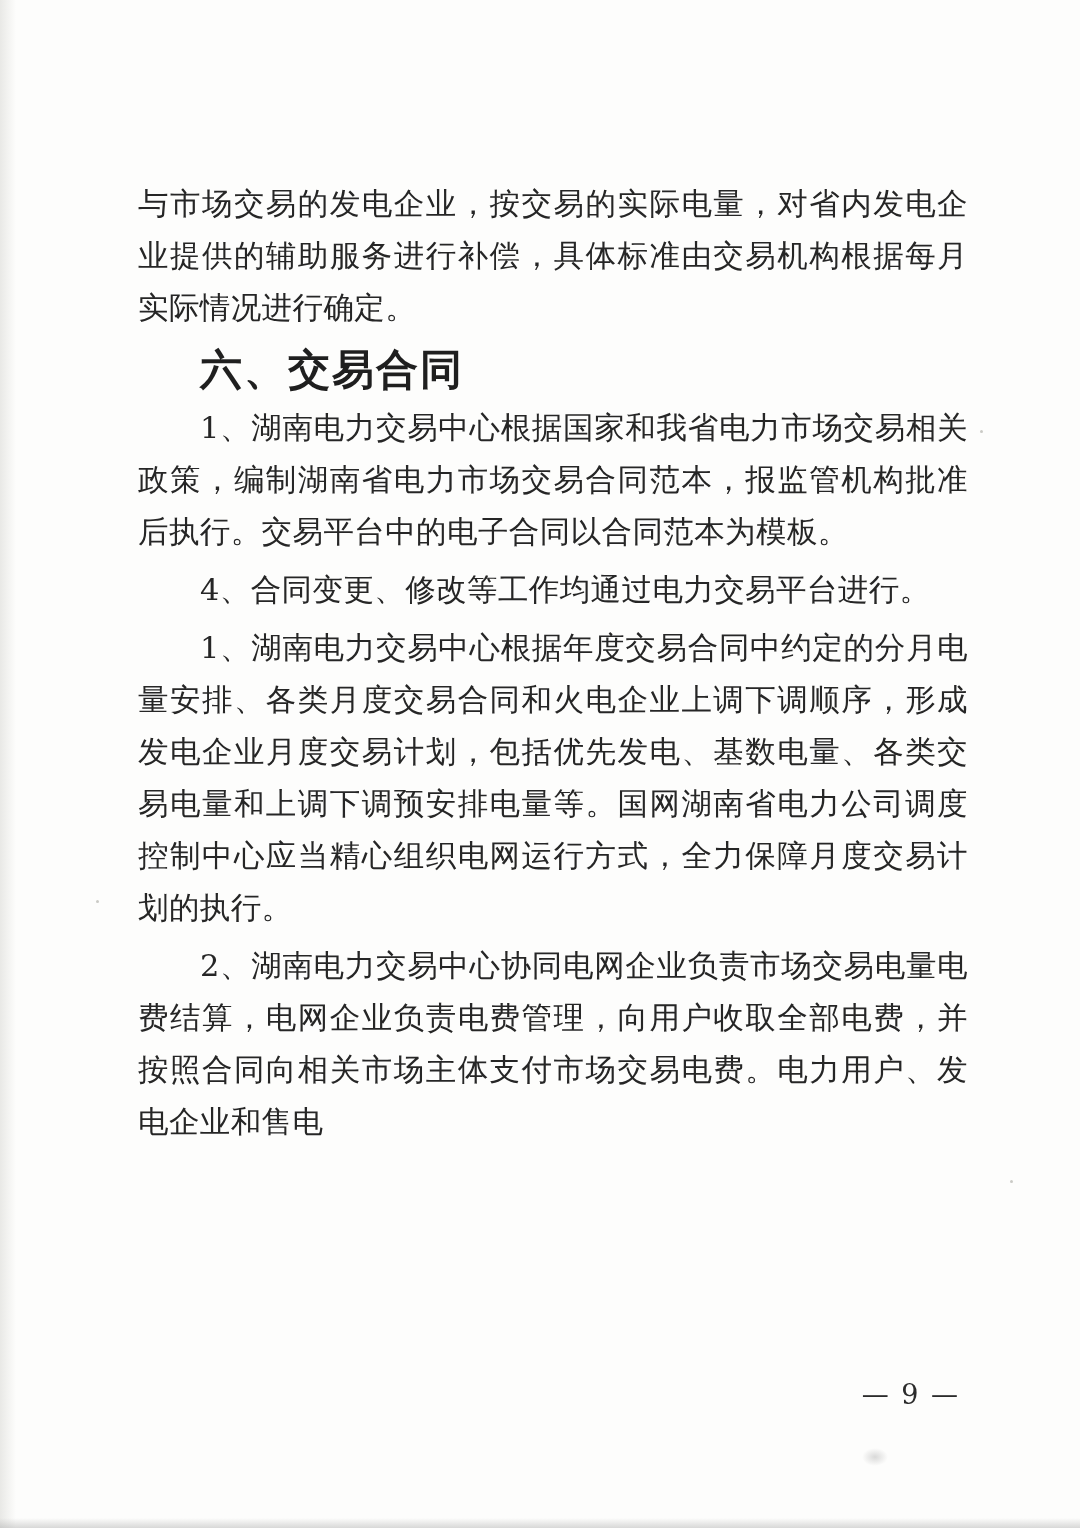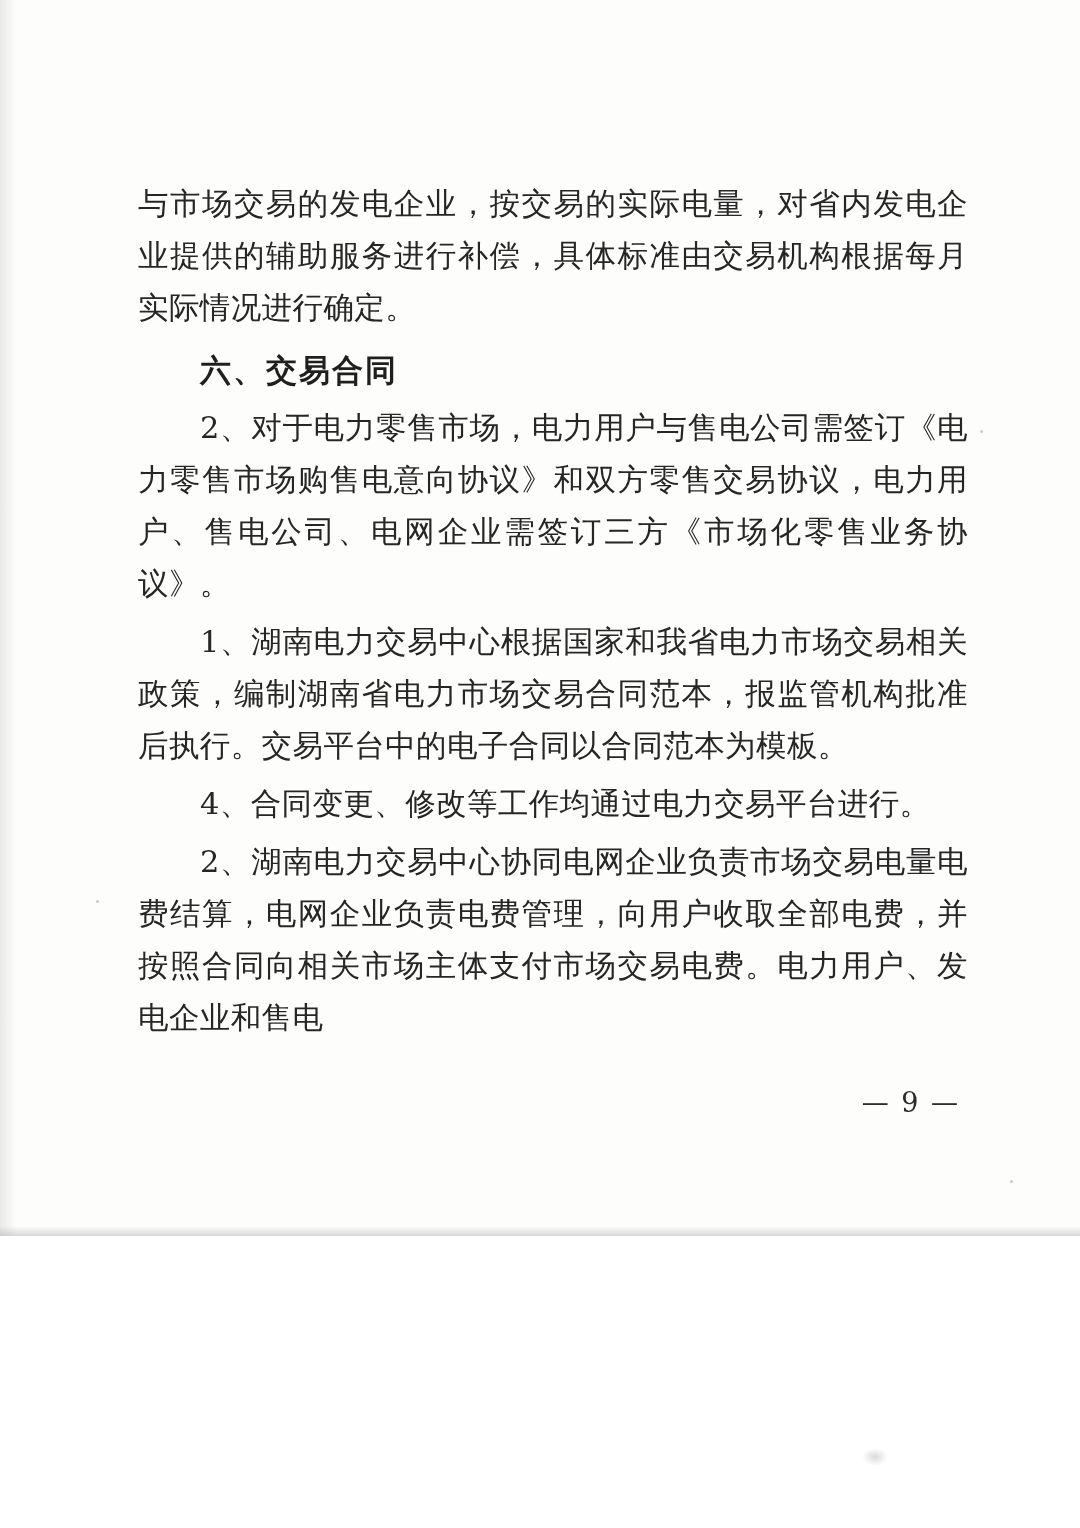--- a/index.html
+++ b/index.html
@@ -10,21 +10,21 @@
   body {
     width: 1080px;
     height: 1528px;
     font-family: "DejaVu Serif", "Liberation Serif", serif;
     color: #2b2b2b;
     overflow: hidden;
   }
   .page {
     position: relative;
     width: 1080px;
-    height: 1236px;
+    height: 1528px;
     box-sizing: border-box;
     background: #fdfdfc;
     padding-left: 36px;
   }
   
   .page::before {
     content: "";
     position: absolute;
     left: 0; top: 0; bottom: 0;
     width: 16px;
@@ -54,21 +54,21 @@
     text-align: justify;
     text-justify: inter-ideograph;
     margin: 0 0 6px 0;
     color: #262626;
     font-weight: 500;
   }
   .indent {
     text-indent: 62px;
   }
   .heading {
-    font-size: 31px;
+    font-size: 42px;
     line-height: 52px;
     margin: 10px 0 6px 0;
     text-indent: 62px;
     font-weight: 700;
     color: #1f1f1f;
     letter-spacing: 2px;
   }
   .pagenum {
     position: absolute;
     right: 120px;
@@ -107,27 +107,27 @@
 
 <div class="page">
 
   <div class="content">
 
     <p class="para">与市场交易的发电企业，按交易的实际电量，对省内发电企业提供的辅助服务进行补偿，具体标准由交易机构根据每月实际情况进行确定。</p>
 
     <p class="heading">六、交易合同</p>
 
 
-    <p class="para indent">2、对于电力零售市场，电力用户与售电公司需签订《电力零售市场购售电意向协议》和双方零售交易协议，电力用户、售电公司、电网企业需签订三方《市场化零售业务协议》。</p>
 
     <p class="para indent">1、湖南电力交易中心根据国家和我省电力市场交易相关政策，编制湖南省电力市场交易合同范本，报监管机构批准后执行。交易平台中的电子合同以合同范本为模板。</p>
 
     <p class="para indent">4、合同变更、修改等工作均通过电力交易平台进行。</p>
 
 
+    <p class="para indent">1、湖南电力交易中心根据年度交易合同中约定的分月电量安排、各类月度交易合同和火电企业上调下调顺序，形成发电企业月度交易计划，包括优先发电、基数电量、各类交易电量和上调下调预安排电量等。国网湖南省电力公司调度控制中心应当精心组织电网运行方式，全力保障月度交易计划的执行。</p>
 
     <p class="para indent">2、湖南电力交易中心协同电网企业负责市场交易电量电费结算，电网企业负责电费管理，向用户收取全部电费，并按照合同向相关市场主体支付市场交易电费。电力用户、发电企业和售电</p>
 
   </div>
 
   <div class="pagenum">— 9 —</div>
 
   <div class="smudge"></div>
   <div class="speck" style="left:980px; top:430px;"></div>
   <div class="speck" style="left:96px; top:900px;"></div>

